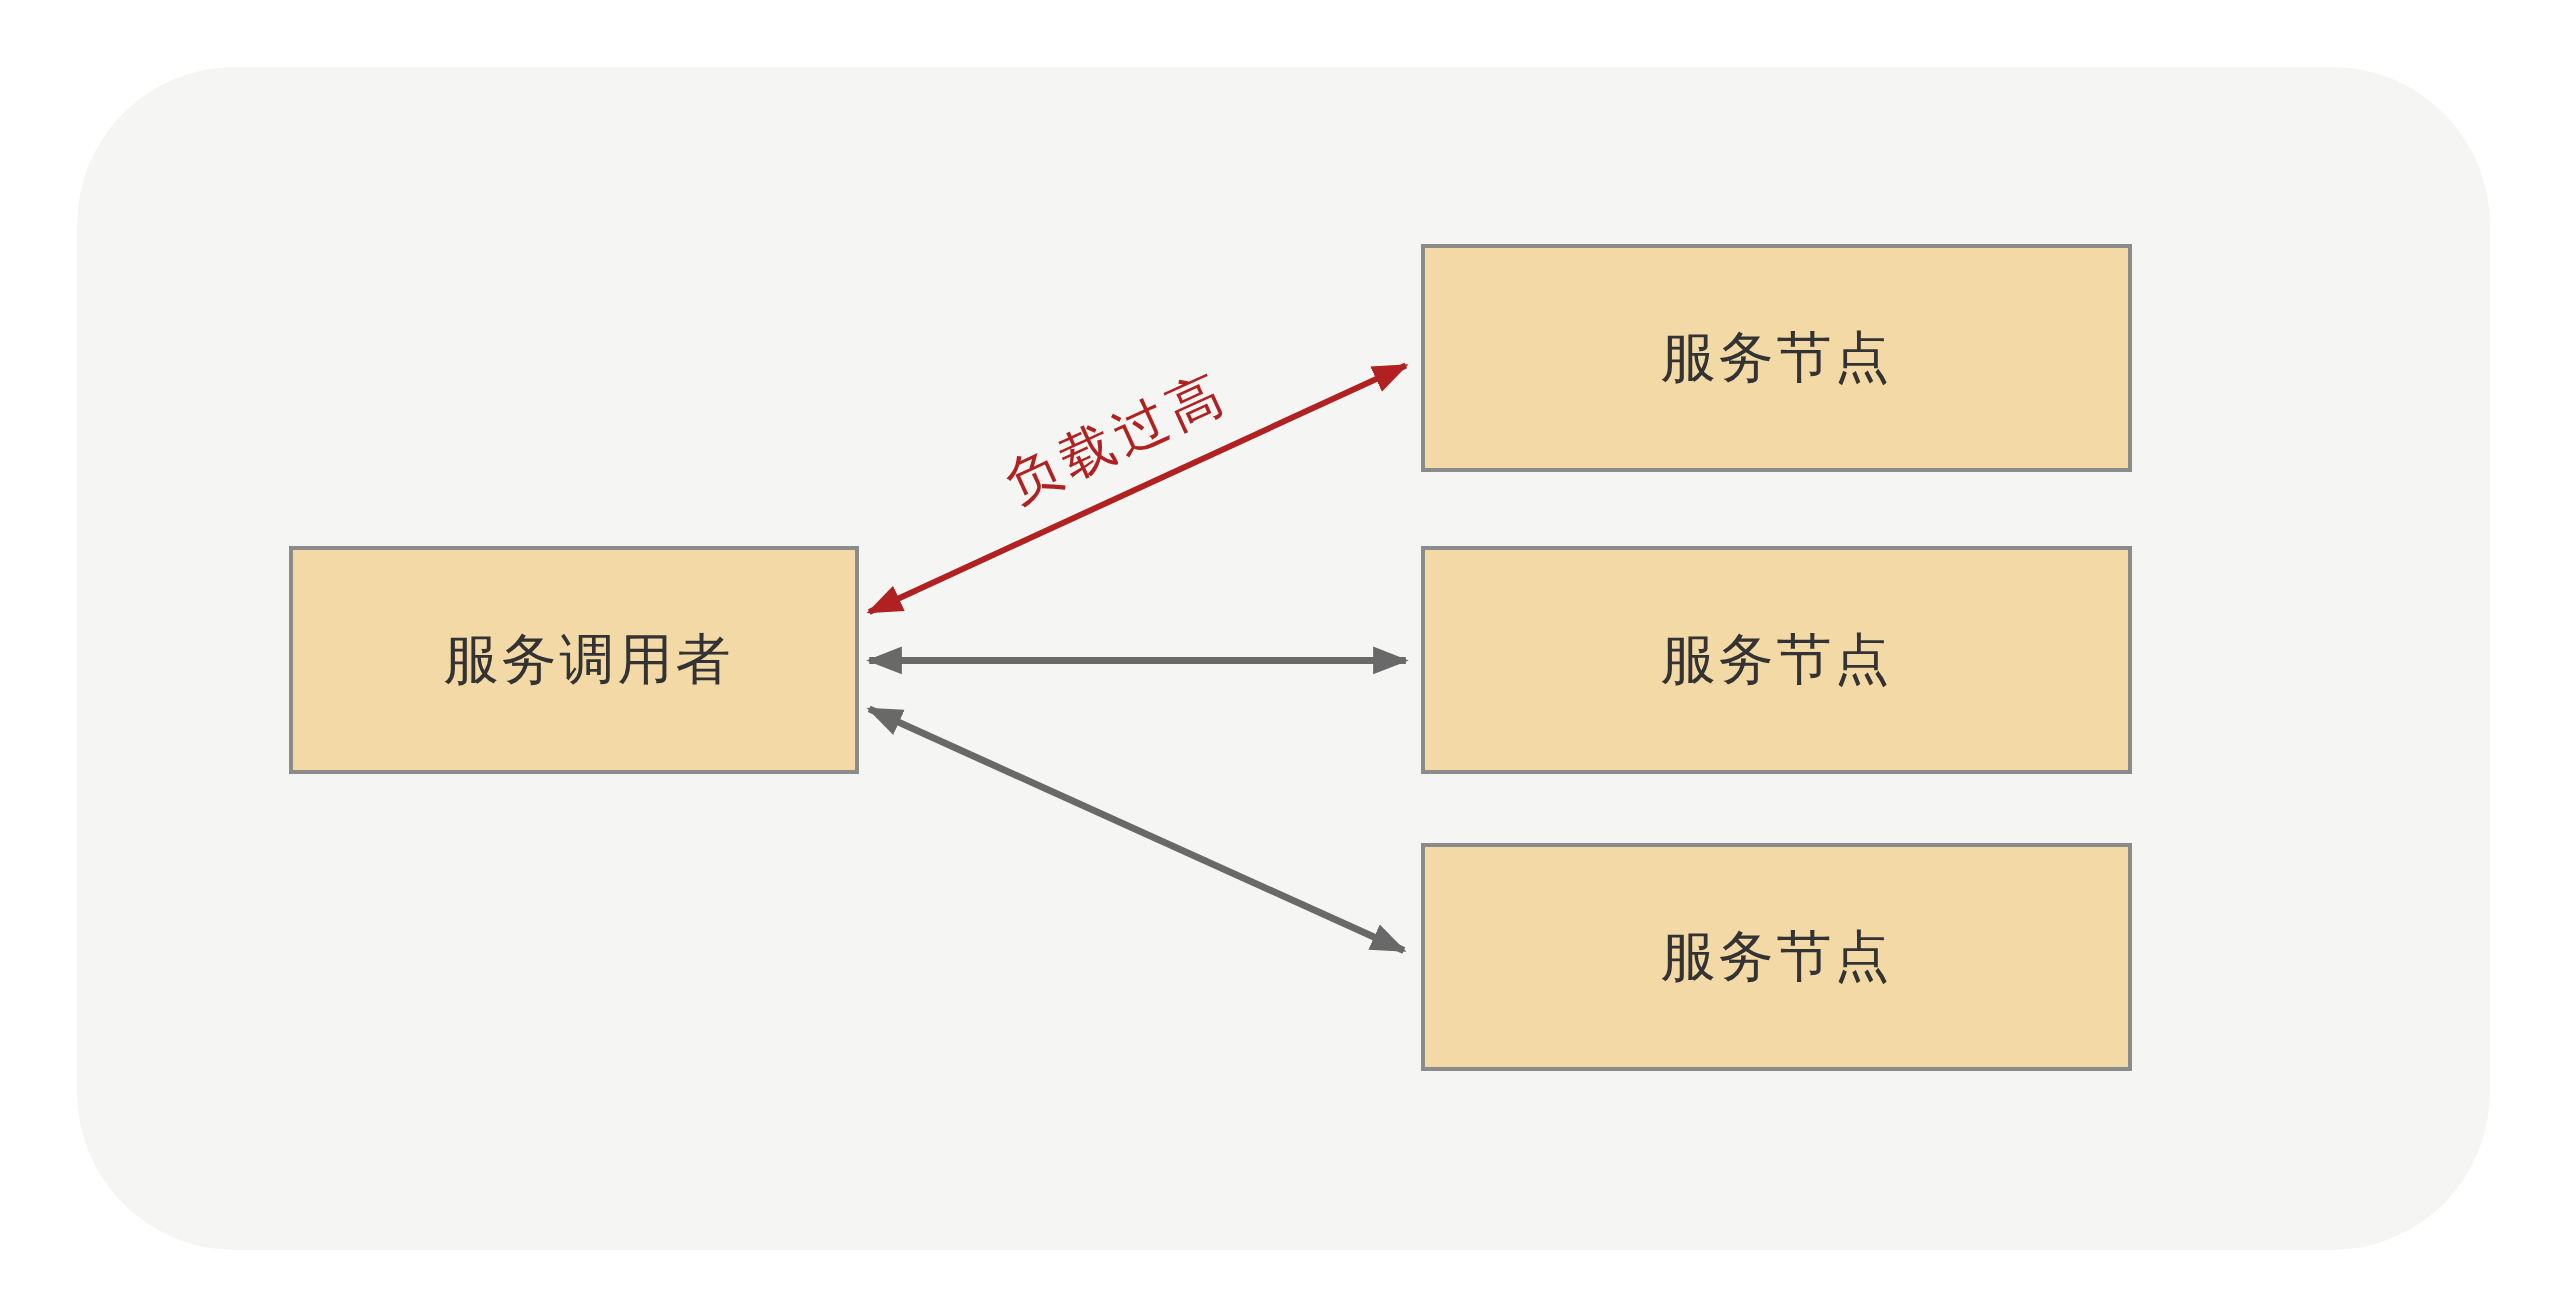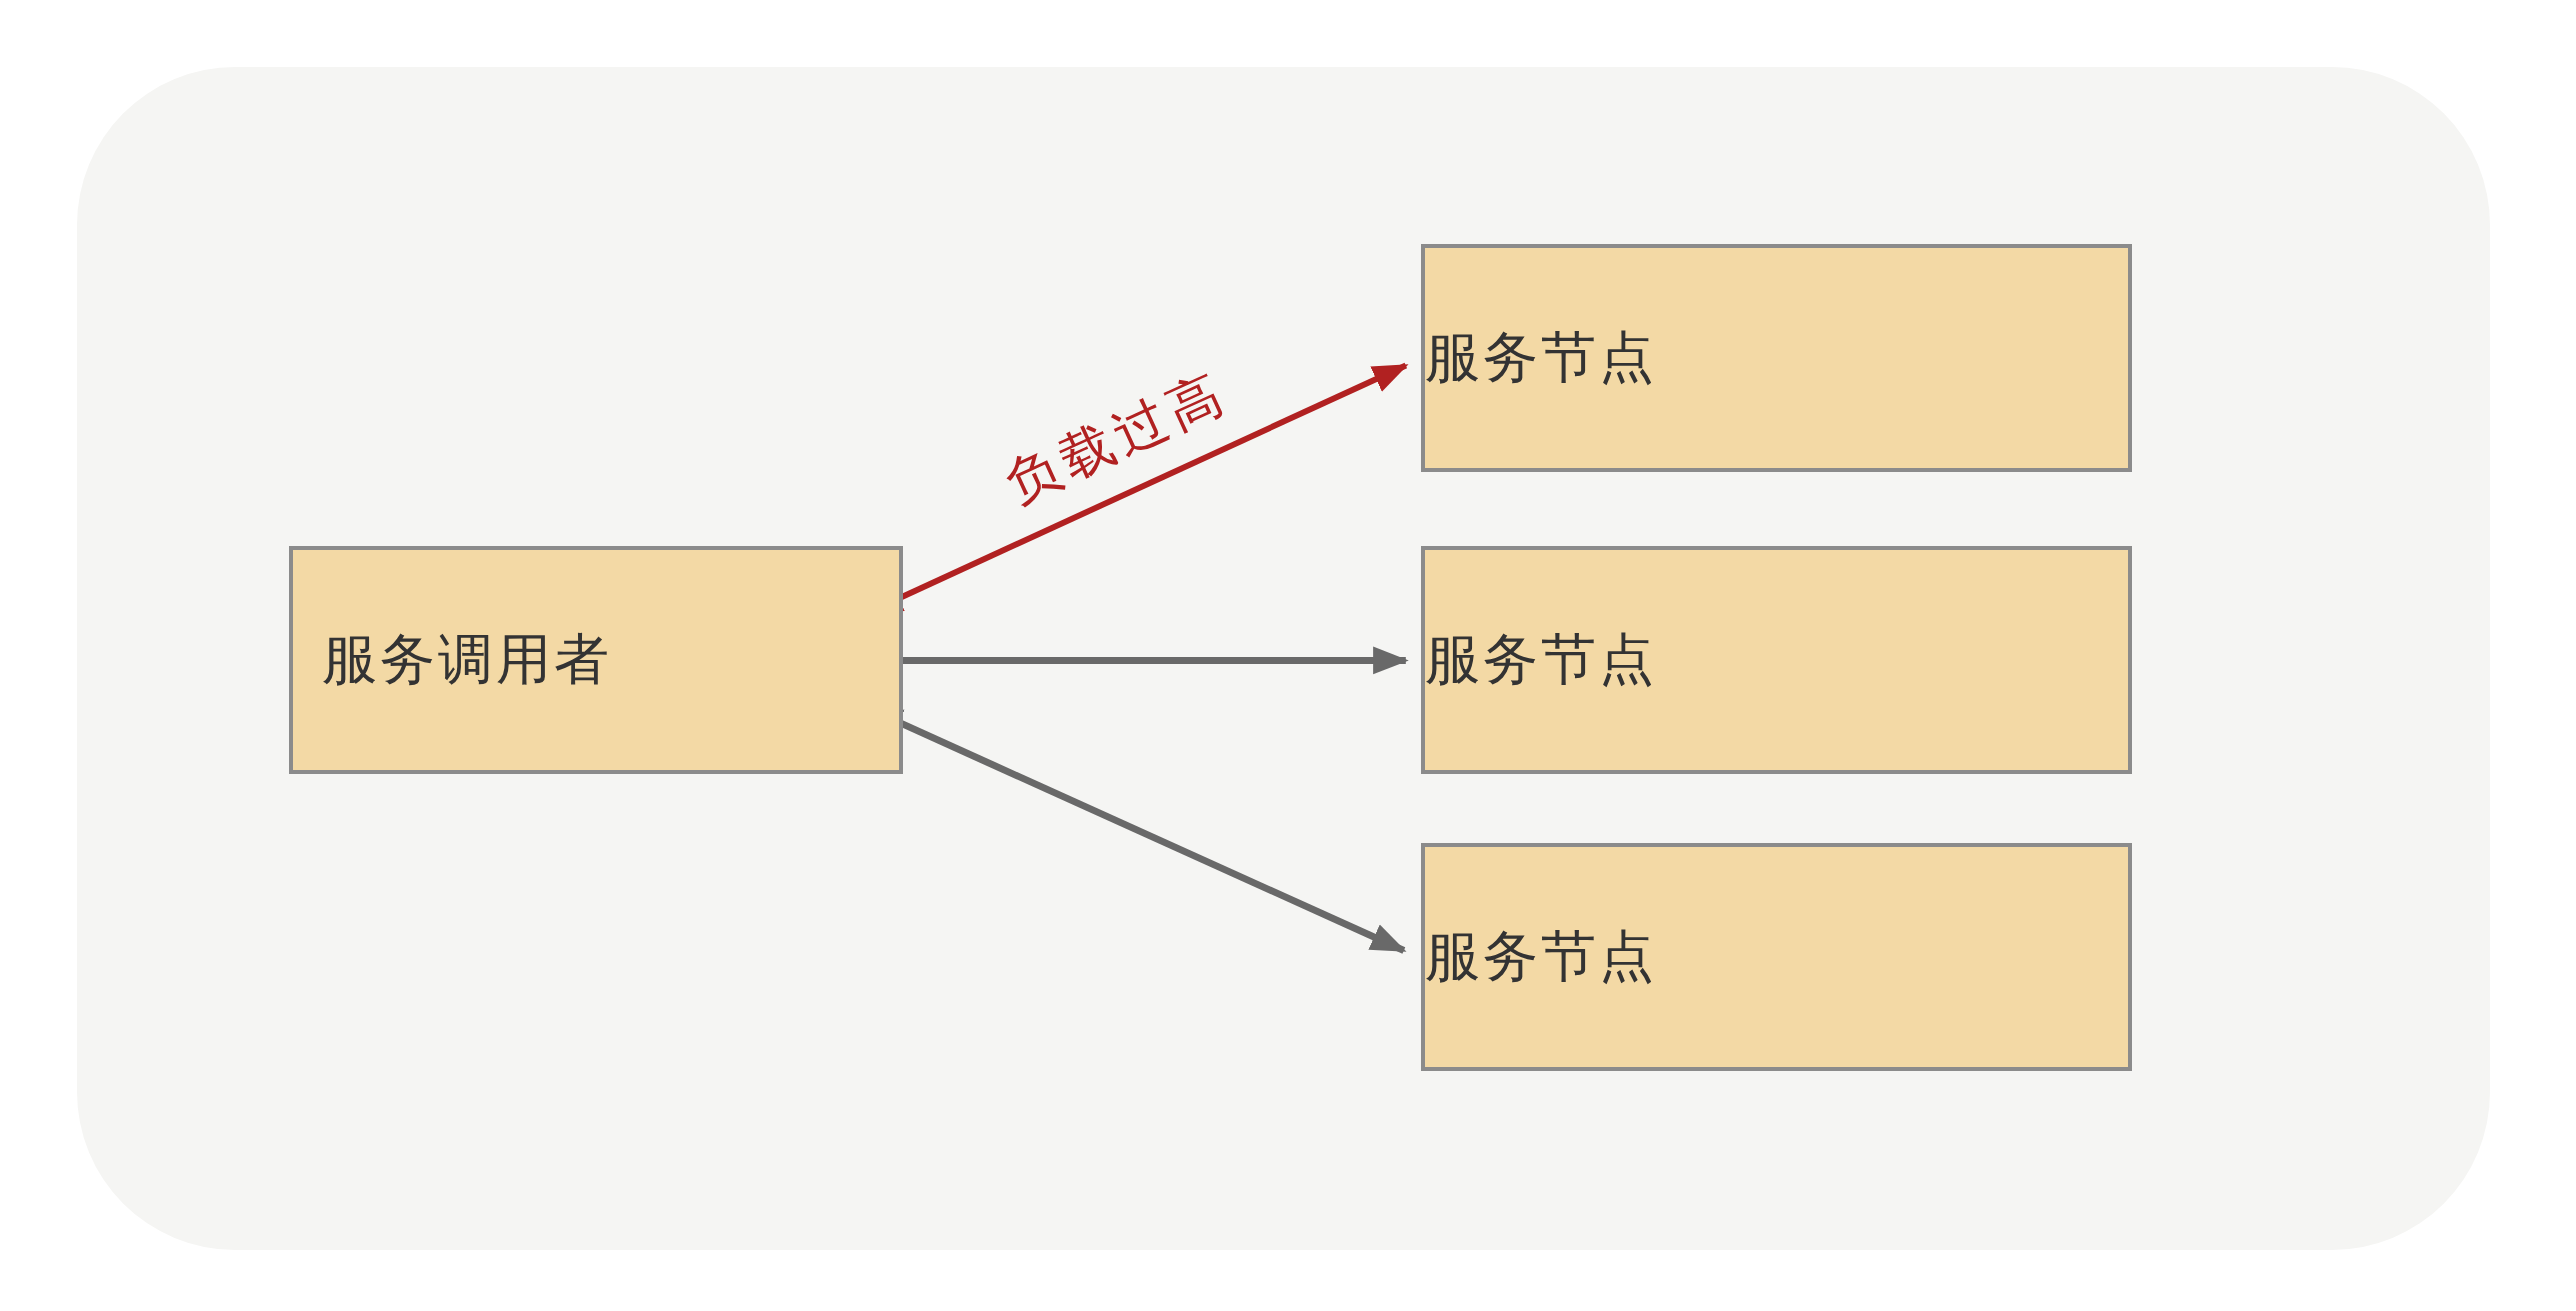--- a/index.html
+++ b/index.html
@@ -26,30 +26,30 @@
   }
   .box {
     position: absolute;
     box-sizing: border-box;
     background: var(--box_fill, #f3d9a5);
     border: 4px solid var(--box_border, #8b8b8b);
     color: var(--box_text, #333333);
     font-size: 55px;
     letter-spacing: 3px;
     display: flex;
-    flex-direction: column;
-    align-items: flex-start;
+    flex-direction: row;
+    align-items: center;
     justify-content: center;
     text-align: center;
     line-height: 1.78;
   }
   .box-caller {
     left: 289px;
     top: 546px;
-    width: 614px;
+    width: 570px;
     height: 228px;
     padding-left: 29px;
   }
   .box-node {
     left: 1421px;
     width: 711px;
     height: 228px;
   }
   .box-node-top    { top: 244px; }
   .box-node-middle { top: 546px; }

